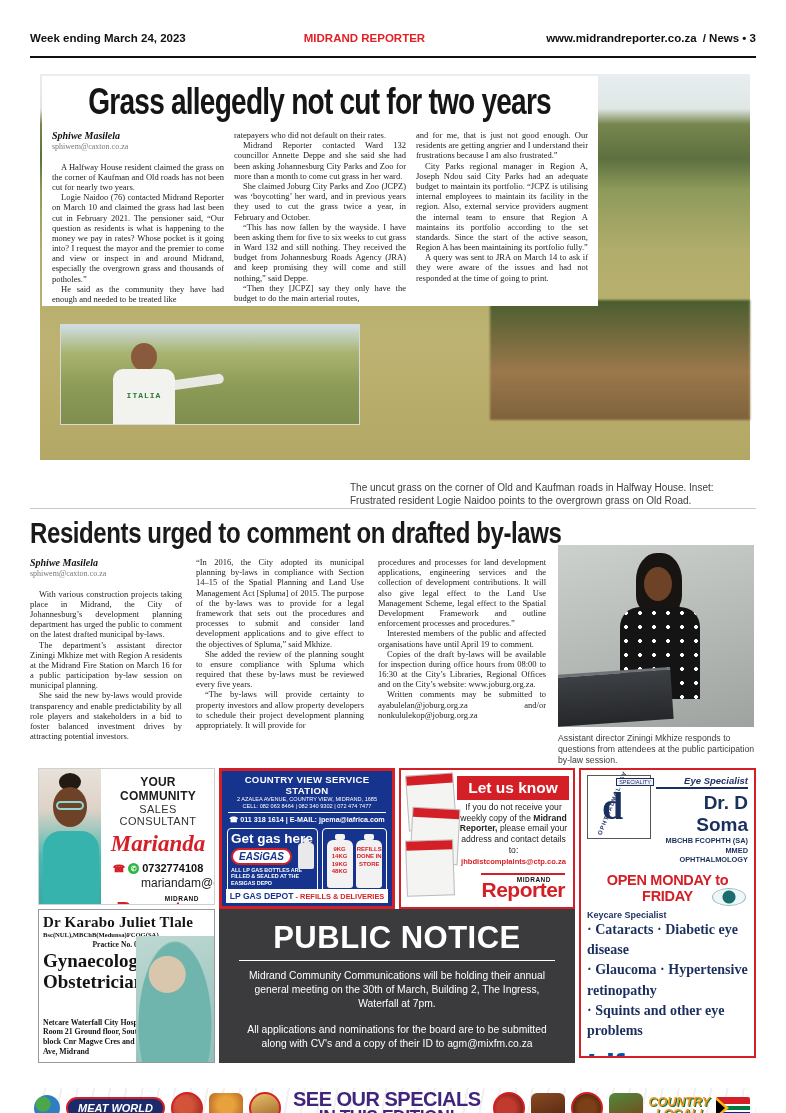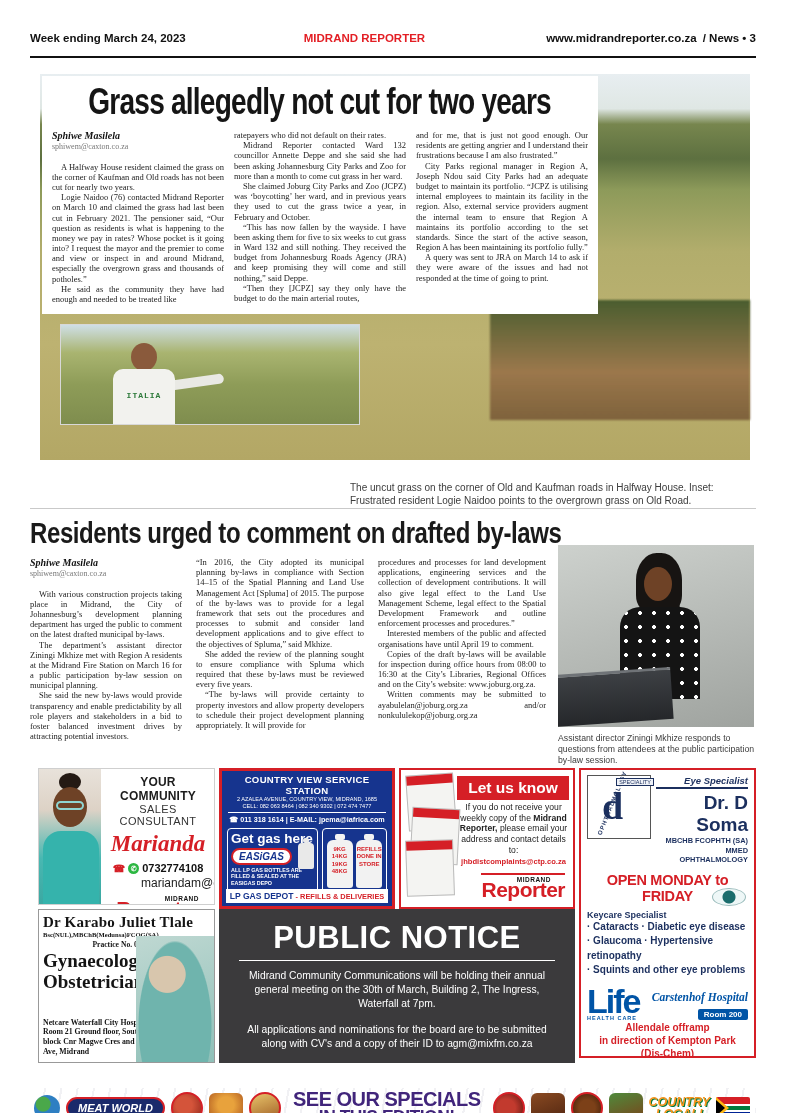--- a/index.html
+++ b/index.html
@@ -23,21 +23,21 @@
     background:
       linear-gradient(180deg,#e8eef1 0%,#dfe7e4 9%,#77864e 13%,#5d7040 22%,#8d9a5a 30%,#b2ad6c 46%,#bdb271 70%,#b3a765 100%);
   }
   .a1-wall {
     position:absolute; right:0; bottom:40px; width:260px; height:120px;
     background:linear-gradient(180deg,rgba(62,84,40,.9),rgba(150,110,70,.85) 60%,rgba(120,90,55,.9));
     filter:blur(1px);
   }
   .a1-box {
     position:absolute; left:12px; top:8px; width:556px; background:#fff;
-    padding:4px 10px 10px;
+    padding:4px 10px 2px;
   }
   .a1-headline { display:flex; justify-content:center; overflow:visible; height:44px; align-items:center; }
   .a1-headline span {
     font-weight:bold; font-size:36px; letter-spacing:-1px; white-space:nowrap;
     transform:scaleX(.78); color:#151515;
   }
   .cols { display:flex; gap:10px; margin-top:6px; }
   .col { width:172px; }
   .byline { font-weight:bold; font-style:italic; font-size:10px; color:#111; }
   .byline-email { font-size:8px; color:#777; margin-bottom:10px; }
@@ -133,21 +133,21 @@
   .soma-logo { width:64px; height:64px; border:1px solid #555; position:relative; background:#fff; flex:none; }
   .soma-logo .d { position:absolute; left:14px; top:8px; font-size:38px; font-weight:bold; color:#1b2f5e; font-family:"Liberation Serif",serif; }
   .soma-logo .arc { position:absolute; left:-10px; top:24px; font-size:6px; font-weight:bold; letter-spacing:1px; transform:rotate(-68deg); color:#1b2f5e; }
   .soma-logo .spec { position:absolute; right:-4px; top:2px; background:#eef1f7; border:1px solid #1b2f5e; font-size:5.5px; padding:0 2px; color:#1b2f5e; }
   .soma-id { flex:1; text-align:right; }
   .soma-eye { font-size:9.5px; font-weight:bold; font-style:italic; border-bottom:2px solid #1b2f5e; padding-bottom:1px; }
   .soma-name { font-size:19px; font-weight:bold; margin-top:3px; }
   .soma-qual { font-size:7.4px; font-weight:bold; line-height:1.3; }
   .soma-open { color:#d51f26; font-weight:bold; font-size:14.5px; text-align:center; margin:7px 0 6px; letter-spacing:-.3px; }
   .soma-key { font-size:9px; font-weight:bold; }
-  .soma-list { font-size:10px; font-weight:bold; line-height:1.45; }
+  .soma-list { font-size:14px; font-weight:bold; line-height:1.45;font-family:Liberation Serif, serif; }
   .soma-eyeimg { position:absolute; right:8px; top:118px; width:34px; height:18px; border-radius:50%; background:radial-gradient(circle at 50% 50%, #1b6d6d 0 6px, #eef7f7 7px); border:1px solid #9bb; }
   .life-row { display:flex; align-items:flex-end; gap:4px; margin-top:10px; }
   .life-logo { font-size:34px; font-weight:bold; color:#0054a6; line-height:.8; letter-spacing:-2px; }
   .life-sub { font-size:5.5px; color:#0054a6; font-weight:bold; letter-spacing:1px; }
   .life-right { text-align:right; flex:1; }
   .carsten { font-family:"Liberation Serif",serif; font-style:italic; font-weight:bold; color:#0054a6; font-size:11.5px; }
   .room { background:#0054a6; color:#fff; font-weight:bold; font-size:8px; display:inline-block; padding:1px 6px; border-radius:2px; margin-top:2px; }
   .soma-addr { color:#d51f26; font-weight:bold; font-size:10px; text-align:center; line-height:1.3; }
   
   #ad-tlale { left:38px; top:909px; width:177px; height:154px; background:linear-gradient(135deg,#f3efe6 0%,#e9ecе2 40%,#cfe0da 70%,#bcd6cf 100%); border:1px solid #999; font-family:"Liberation Serif",serif; color:#141414; padding:4px 4px; }

